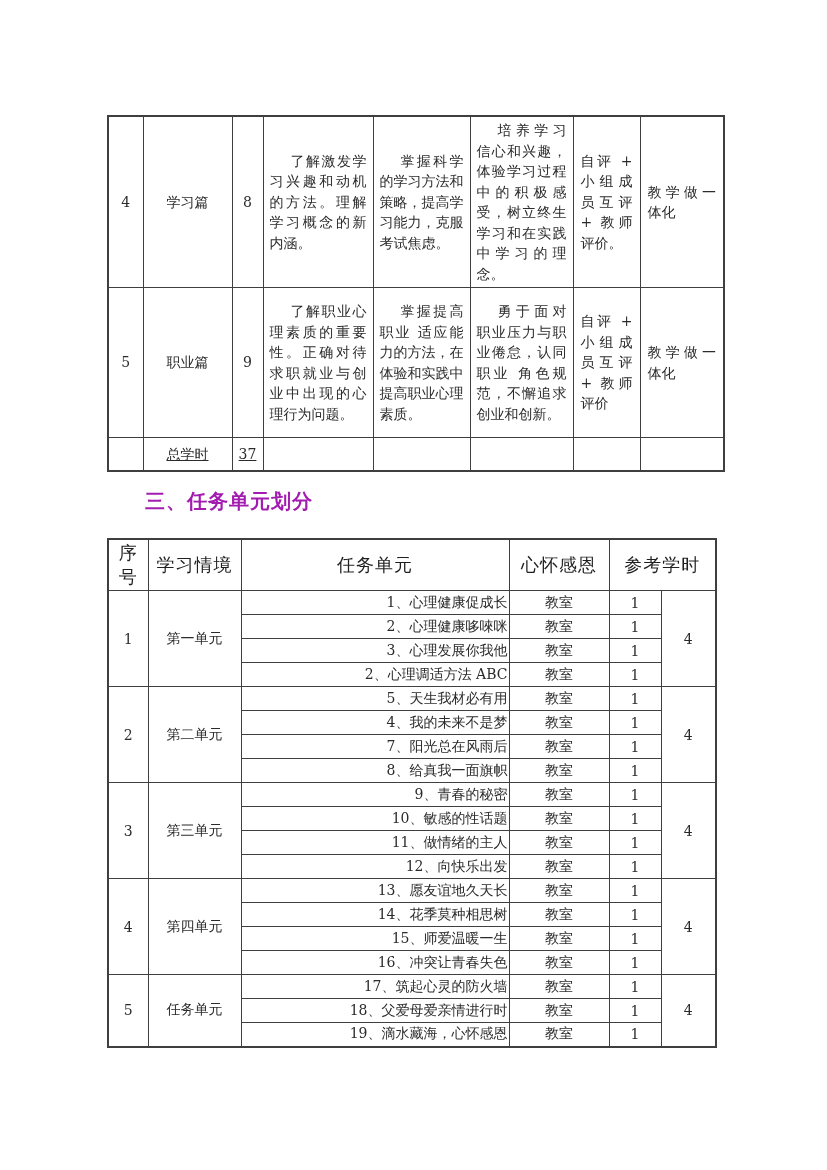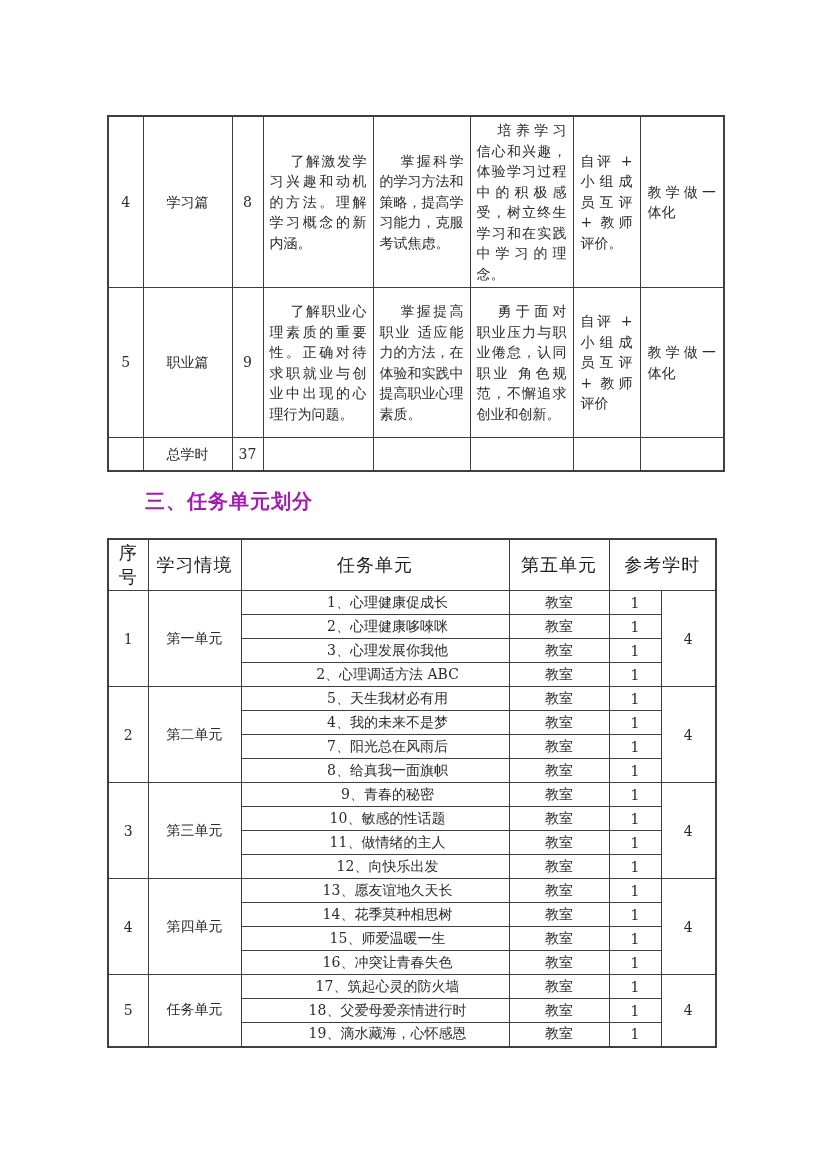--- a/index.html
+++ b/index.html
@@ -33,21 +33,21 @@
   .t1 {
     position: absolute;
     left: 107px;
     top: 115px;
     width: 616px;
     border: 2px solid #3f3f3f;
   }
   .t1 td { line-height: 20.5px; margin-top: 44px; }
   .t1 tr.row-module  { height: 164px; }
   .t1 tr.row-module2 { height: 150px; }
-  .t1 tr.row-total   { height: 33px; }
+  .t1 tr.row-total   { height: 33px; text-decoration: underline; }
   .t1 td.goal {
     text-align: justify;
     text-indent: 1.5em;
     padding: 3px 6px;
     vertical-align: middle;
   }
   .t1 td.jtext {
     text-align: justify;
     padding: 3px 7px;
     vertical-align: middle;
@@ -77,21 +77,21 @@
   }
   .t2 tr { height: 24px; }
   .t2 tr.hdr { height: 37px; }
   .t2 tr.hdr td {
     font-family: "DejaVu Sans", "Liberation Sans", sans-serif;
     font-size: 18px;
     letter-spacing: 1px;
     color: #1f1f1f;
   }
   .t2 td.task {
-    text-align: center;
+    text-align: right;
     padding-left: 26px;
   }
 </style>
 </head>
 <body>
 
 <div class="page">
 
   <table class="t1">
     <colgroup>
@@ -147,21 +147,21 @@
         <col style="width:268px">
       <col style="width:100px">
         <col style="width:52px">
         <col style="width:55px">
     </colgroup>
     <tbody>
       <tr class="hdr">
         <td>序号</td>
         <td>学习情境</td>
         <td>任务单元</td>
-        <td>第五单元</td>
+        <td>心怀感恩</td>
         <td colspan="2">参考学时</td>
       </tr>
 
       <tr>
         <td rowspan="4">1</td>
         <td rowspan="4">第一单元</td>
         <td class="task">1、心理健康促成长</td>
         <td>教室</td>
         <td>1</td>
         <td rowspan="4">4</td>

